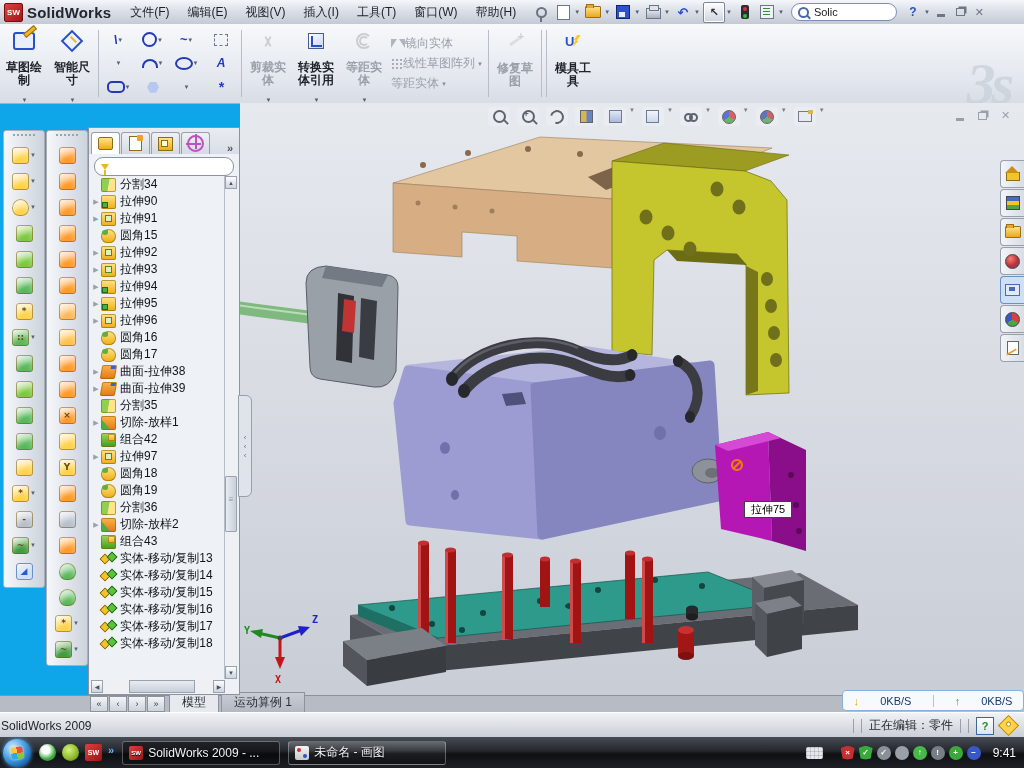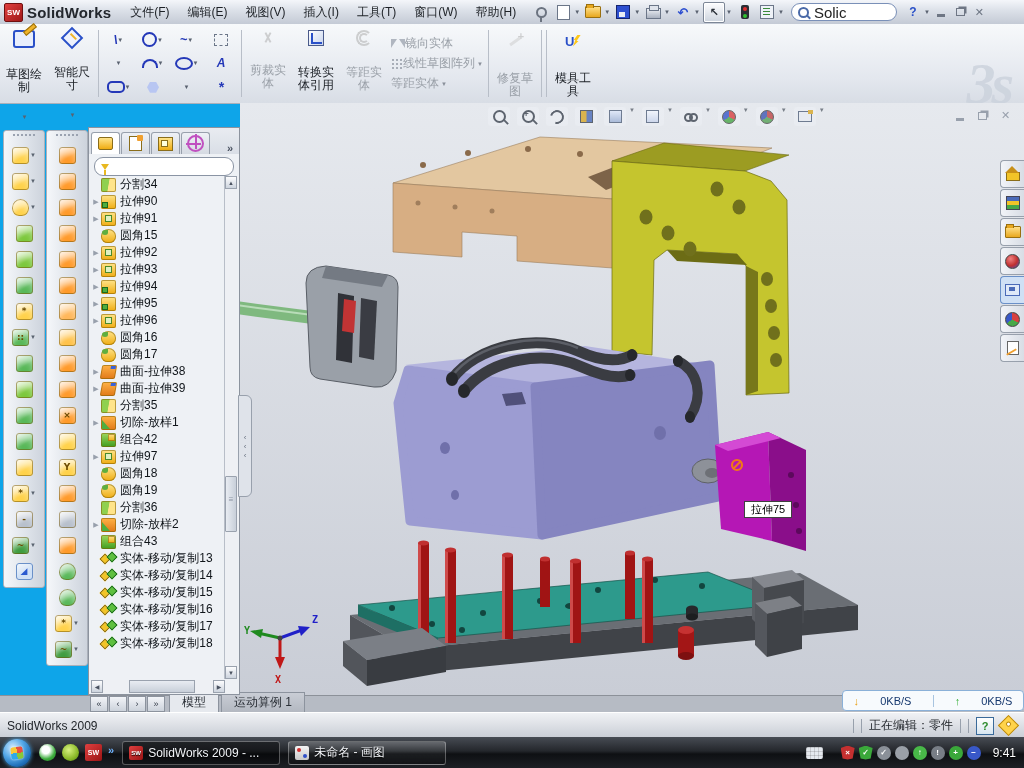--- a/index.html
+++ b/index.html
@@ -29,31 +29,31 @@
   .i-undo{color:#2d4fd0;font-size:13px;font-weight:bold;line-height:1;}
   .i-pin{width:7px;height:7px;border:2px solid #6b7380;border-radius:50%;position:relative;}
   .i-pin::after{content:"";position:absolute;width:2px;height:6px;background:#6b7380;left:2px;top:7px;}
   .i-cursor{color:#2a3038;font-size:11px;font-weight:bold;}
   .sel-box{border:1px solid #7c8696;background:linear-gradient(#fdfdfe,#cdd4de);box-shadow:inset 0 0 0 1px #fff;}
   .i-traffic{width:8px;height:14px;background:#2a2e34;border-radius:2px;display:flex;flex-direction:column;align-items:center;justify-content:space-around;}
   .i-traffic i{width:4px;height:4px;border-radius:50%;display:block;}
   .i-list{width:12px;height:12px;background:#eef2f8;border:1px solid #6b7688;position:relative;}
   .i-list::after{content:"";position:absolute;left:2px;top:2px;width:7px;height:1px;background:#3a8a3a;box-shadow:0 3px 0 #3a8a3a,0 6px 0 #3a8a3a;}
   #searchbox{display:flex;align-items:center;gap:3px;width:92px;height:16px;border:1px solid #7a90b8;border-radius:9px;background:#fff;padding:0 6px;margin:0 4px;}
-  #searchbox input{border:none;outline:none;width:56px;font-size:15px;font-family:inherit;color:#222;background:transparent;}
+  #searchbox input{border:none;outline:none;width:56px;font-size:11px;font-family:inherit;color:#222;background:transparent;}
   .mag{width:7px;height:7px;border:2px solid #4a6aa8;border-radius:50%;position:relative;flex:none;}
   .mag::after{content:"";position:absolute;width:5px;height:2px;background:#4a6aa8;transform:rotate(45deg);right:-4px;bottom:-2px;}
   .winbtn{width:17px;height:15px;display:flex;align-items:center;justify-content:center;color:#6e7684;font-weight:bold;font-size:11px;}
   .wb-min::after{content:"";width:8px;height:3px;background:#6e7684;margin-top:7px;}
   .wb-res::after{content:"";width:7px;height:6px;border:1.5px solid #6e7684;box-shadow:2px -2px 0 -0.5px #6e7684;}
   
   #ribbon{position:absolute;left:0;top:24px;width:1024px;height:79px;
     background:linear-gradient(#f7f9fb,#e3e7ee 70%,#d8dde5);border-bottom:1px solid #aab0ba;display:flex;align-items:stretch;}
   .rsep{width:1px;background:#b8bec8;margin:6px 2px;}
-  .rbig{width:48px;display:flex;flex-direction:column;align-items:center;padding-top:6px;gap:20px;}
+  .rbig{width:48px;display:flex;flex-direction:column;align-items:center;padding-top:6px;gap:10px;font-weight:bold;}
   .rbig .lbl{width:46px;text-align:center;font-size:12px;line-height:13px;color:#20242a;word-break:break-all;}
   .rbig.dis .lbl{color:#9aa0a8;}
   .rbig .ldd{font-size:6px;color:#5a6270;}
   .ricon{height:22px;display:flex;align-items:center;justify-content:center;}
   .ico-sketch{width:18px;height:14px;border:2px solid #2a50c8;border-radius:3px;background:#e8eefc;position:relative;}
   .ico-sketch::after{content:"";position:absolute;right:-4px;top:-5px;width:12px;height:3px;background:#f0b428;border:1px solid #9a7010;transform:rotate(-40deg);}
   .ico-dim{width:12px;height:12px;border:2px solid #2a50c8;transform:rotate(45deg);background:#eef2fc;position:relative;}
   .ico-dim::after{content:"";position:absolute;left:2px;top:3px;width:8px;height:2px;background:#f0b428;}
   .ico-trim{position:relative;width:16px;height:14px;}
   .ico-trim::before,.ico-trim::after{content:"";position:absolute;top:2px;left:7px;width:2px;height:11px;background:#a8aeb8;}
@@ -205,21 +205,21 @@
   
   #modeltabs{position:absolute;left:0;top:695px;width:1024px;height:17px;background:#b6bbc4;border-top:1px solid #8c9199;display:flex;align-items:flex-end;}
   #mt-nav{display:flex;gap:1px;margin:0 4px 1px 90px;}
   .mtbtn{width:16px;height:14px;background:linear-gradient(#f2f4f8,#ccd2db);border:1px solid #8c939e;color:#3a424e;
     font-size:9px;display:flex;align-items:center;justify-content:center;}
   .mtab{padding:1px 12px 2px;border:1px solid #8c939e;border-bottom:none;background:linear-gradient(#c9cdd5,#b2b7c0);color:#2a2f36;margin-right:2px;}
   .mtab.active{background:#e6e9ee;}
   
   #statusbar{position:absolute;left:0;top:712px;width:1024px;height:25px;background:linear-gradient(#f0f2f5,#c9cdd5);
     border-top:1px solid #fff;display:flex;align-items:center;color:#1d2126;}
-  #statusbar .lefttxt{padding-left:7px;}
+  #statusbar .lefttxt{padding-left:1px;}
   #sb-right{margin-left:auto;display:flex;align-items:center;gap:7px;padding-right:8px;}
   .ssep{width:1px;height:14px;background:#98a0ac;}
   #sb-help{width:16px;height:16px;border:1px solid #3a6a9a;background:linear-gradient(#fff,#d8e6f0);color:#2a8a2a;font-weight:bold;
     display:flex;align-items:center;justify-content:center;font-size:11px;}
   #sb-tag{width:13px;height:13px;background:#ffd34a;border:1px solid #b8860b;transform:rotate(45deg);position:relative;}
   #sb-tag::after{content:"";position:absolute;left:3px;top:3px;width:3px;height:3px;border-radius:50%;background:#fff;border:1px solid #b8860b;}
   
   #netoverlay{position:absolute;right:0;top:690px;width:180px;height:19px;background:#f7fafd;border:1px solid #8ab0d8;
     border-radius:4px;display:flex;align-items:center;justify-content:space-around;font-size:11px;color:#16386e;z-index:40;}
   #netoverlay b.dn{color:#e8a018;} #netoverlay b.up{color:#2fae2f;}

